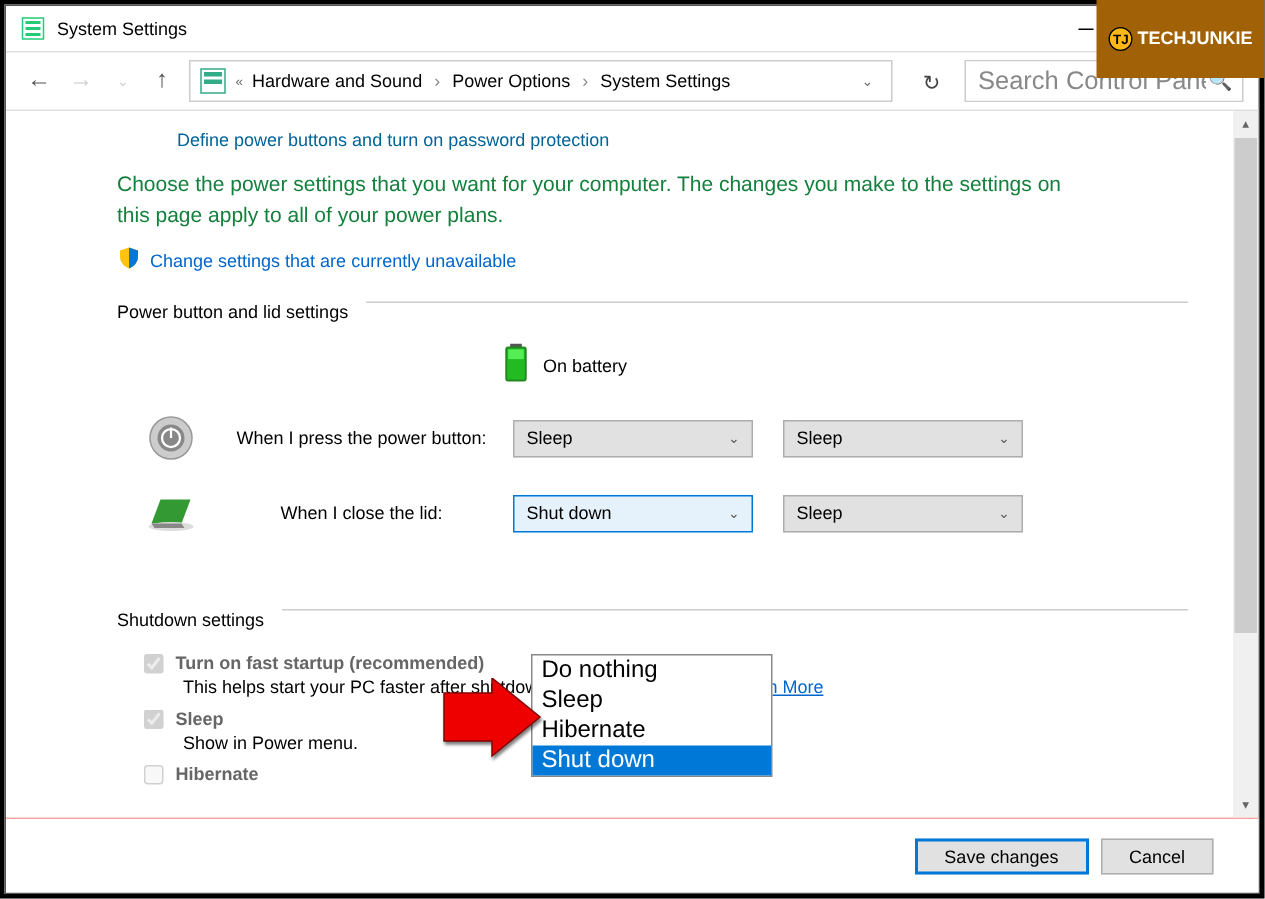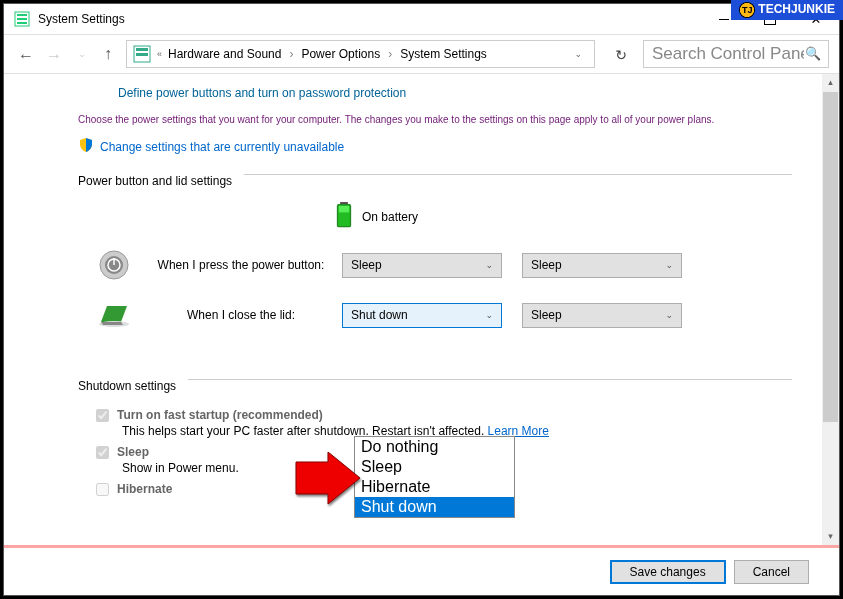--- a/index.html
+++ b/index.html
@@ -1,18 +1,18 @@
 <!DOCTYPE html>
 <html><head>
   <meta charset="utf-8">
   <style>
     * { box-sizing: border-box; margin: 0; padding: 0; }
     body { font-family: 'Segoe UI', Tahoma, sans-serif; font-size: 12px; background: #333; display: flex; align-items: center; justify-content: center; height: 100vh; }
     .outer-frame { width: 843px; height: 599px; background: #000; padding: 3px; position: relative; }
-    .watermark { position: absolute; top: 0; right: 0; background: #1d4ed8; color: #fff; font-weight: bold; font-size: 12px; padding: 2px 8px; z-index: 999; }
+    .watermark { position: absolute; top: 0; right: 0; background: #a16207; color: #fff; font-weight: bold; font-size: 12px; padding: 18px 8px; z-index: 999; }
     .watermark .tj-icon { display:inline-block; width:16px; height:16px; border-radius:50%; background:radial-gradient(circle,#fdb813 60%,#000 65%); vertical-align:middle; margin-right:3px; font-size:9px; font-weight:bold; text-align:center; line-height:16px; color:#000; }
     .window { width: 100%; height: 100%; background: #fff; position: relative; display: flex; flex-direction: column; border: 1px solid #555; }
     .titlebar { height: 30px; display: flex; align-items: center; padding: 0 0 0 10px; background: #fff; }
     .titlebar-icon { width:16px; height:16px; margin-right:8px; }
     .titlebar-title { font-size: 12px; color: #000; flex: 1; }
     .win-controls { display: flex; }
     .win-btn { width: 46px; height: 30px; display:flex; align-items:center; justify-content:center; font-family: 'Segoe MDL2 Assets', sans-serif; font-size: 11px; }
     .win-btn.min::before { content: ""; display:block; width:10px; height:1px; background:#000; }
     .win-btn.max::before { content: ""; display:block; width:10px; height:10px; border:1px solid #000; }
     .win-btn.close::before { content:"✕"; font-size:13px; line-height:1; }
@@ -32,21 +32,21 @@
     .searchbox input { border:0; width:100%; height:100%; padding: 0 24px 0 8px; font-size:17px; color:#888; outline:none; }
     .searchbox input::placeholder { color:#888; }
     .searchbox .search-icon { position:absolute; right:6px; top:5px; font-size:13px; color:#50a0e0; }
     .content-wrap { flex:1; position:relative; overflow:hidden; }
     .scrollable { position:absolute; top:0; left:0; right:17px; bottom:0; overflow:hidden; padding: 12px 0 0 74px; }
     .scrollbar { position:absolute; right:0; top:0; width:17px; height:100%; background:#f0f0f0; }
     .scrollbar .thumb { position:absolute; left:1px; width:15px; top:18px; height:70%; background:#ccc; }
     .scrollbar .up, .scrollbar .down { position:absolute; left:0; width:17px; height:17px; text-align:center; font-size:9px; line-height:17px; color:#666; }
     .scrollbar .up{top:0} .scrollbar .down{bottom:0}
     h1.heading { color:#006399; font-size:12px; font-weight:400; margin-bottom:12px;margin-left:40px; }
-    .subtext { color:#701a75; font-size:10px; max-width:650px; line-height:1.5; margin-bottom:10px; }
+    .subtext { color:#15803d; font-size:14px; max-width:650px; line-height:1.5; margin-bottom:10px; }
     .shield-row { display:flex; align-items:center; gap:6px; margin-bottom:18px; }
     .shield-row a { color:#0066cc; text-decoration:none; }
     .section-label { color:#000; font-size:12px; display:flex; align-items:flex-start; margin-bottom:14px; margin-right:30px; }
     .section-label .line { flex:1; height:1px; background:#ccc; margin-left:12px; }
     .cols-header { display:flex; padding-left:258px; margin-bottom:16px; }
     .col-h { width:170px; display:flex; align-items:center; gap:10px; }
     .row { display:flex; align-items:center; margin-bottom:14px; padding-left:18px; }
     .row-icon { width:36px; height:36px; display:flex; align-items:center; justify-content:center; }
     .row-label { width:210px; padding-left:8px;text-align:center; }
     .combo { width:160px; height:25px; border:1px solid #adadad; background:#e1e1e1; display:flex; align-items:center; justify-content:space-between; padding:0 8px; margin-right:20px; font-size:12px; }
@@ -55,21 +55,21 @@
     .dropdown-pop { position:absolute; left:350px; top:362px; width:161px; background:#fff; border:1px solid #888; z-index:50; }
     .dropdown-pop .opt { padding:1px 6px; font-size:16px; }
     .dropdown-pop .opt.sel { background:#0078d7; color:#fff; }
     .arrow-overlay { position:absolute; left:290px; top:378px; z-index:60; filter: drop-shadow(1px 2px 1px rgba(0,0,0,.5)); }
     .shutdown-section { margin-top:46px; }
     .check-row { display:flex; align-items:center; padding-left:18px; margin-bottom:2px; }
     .check-row input[type=checkbox]{ margin-right:8px; margin-top:2px; accent-color:#888; }
     .check-row .bold { font-weight:600; color:#666; }
     .check-desc { padding-left:44px; color:#000; margin-bottom:6px; }
     .check-desc a { color:#0066cc; }
-    .footer { height:50px; border-top:3px solid #fca5a5; display:flex; align-items:center; justify-content:flex-end; padding-right:30px; gap:8px; background:#fff; }
+    .footer { height:50px; border-top:1px solid #fca5a5; display:flex; align-items:center; justify-content:flex-end; padding-right:30px; gap:8px; background:#fff; }
     .footer button { height:24px; padding:0 18px; border:1px solid #adadad; background:#e1e1e1; font-size:12px; }
     .footer button.primary { border:2px solid #0078d7; background:#e1e1e1; }
   </style>
 </head>
 <body>
 
 <div class="outer-frame">
   <div class="watermark"><span class="tj-icon">TJ</span><span>TECHJUNKIE</span></div>
   <div class="window">
 

